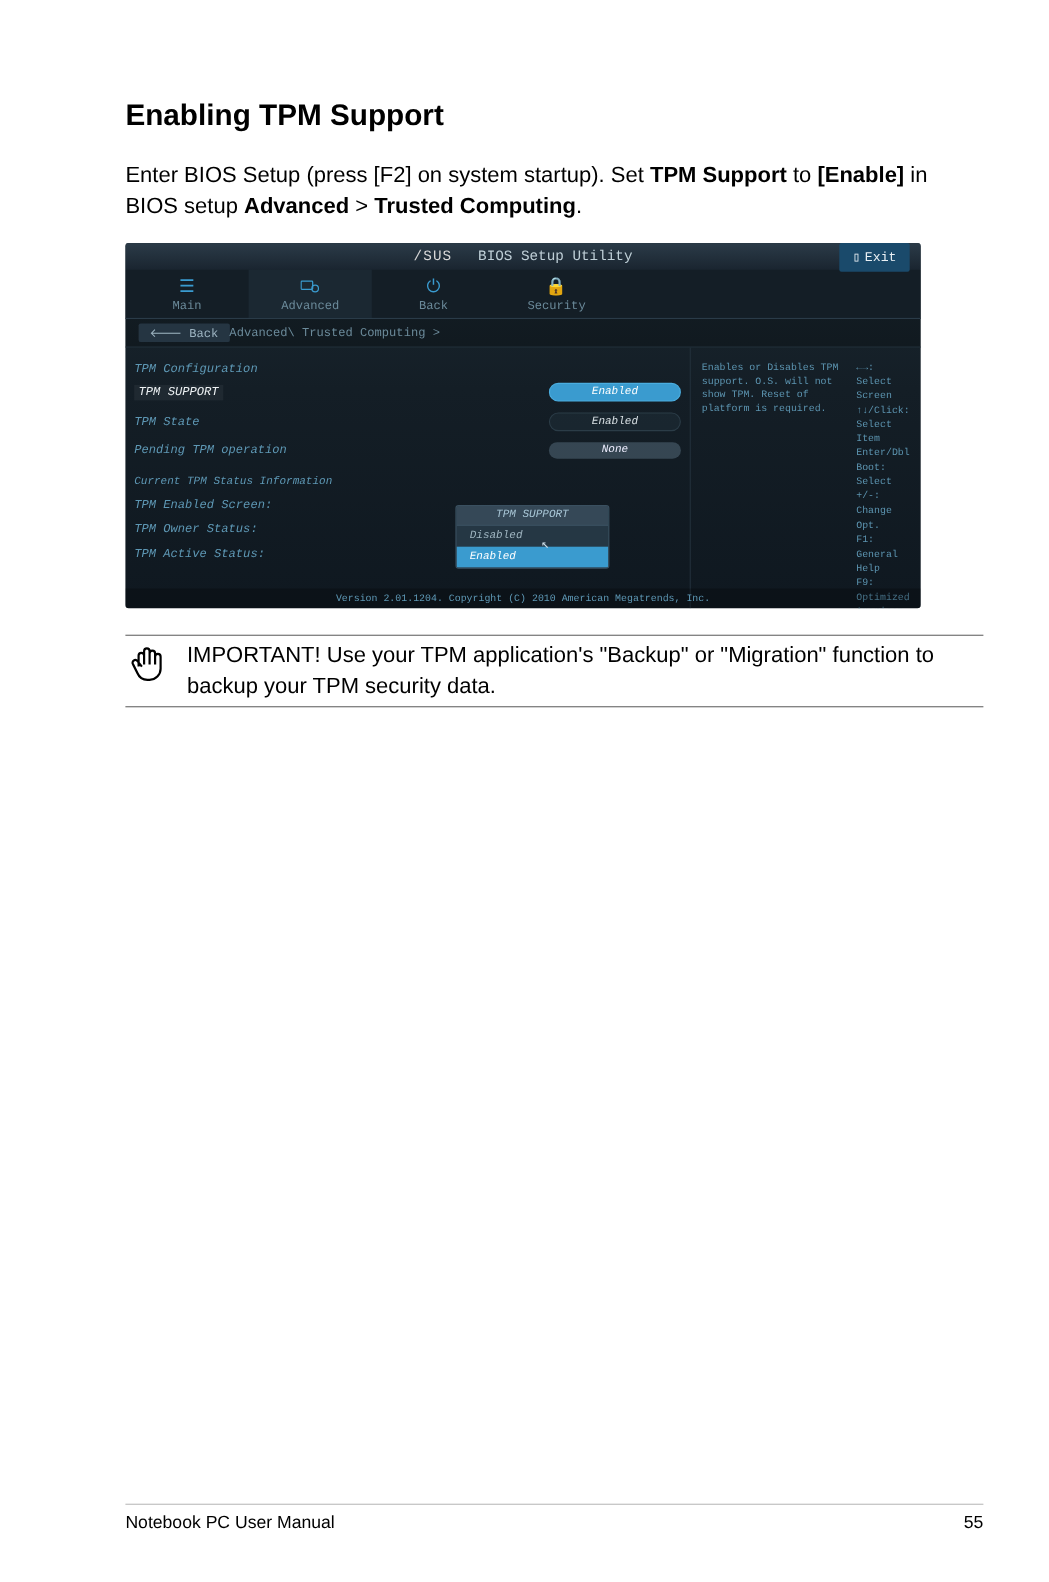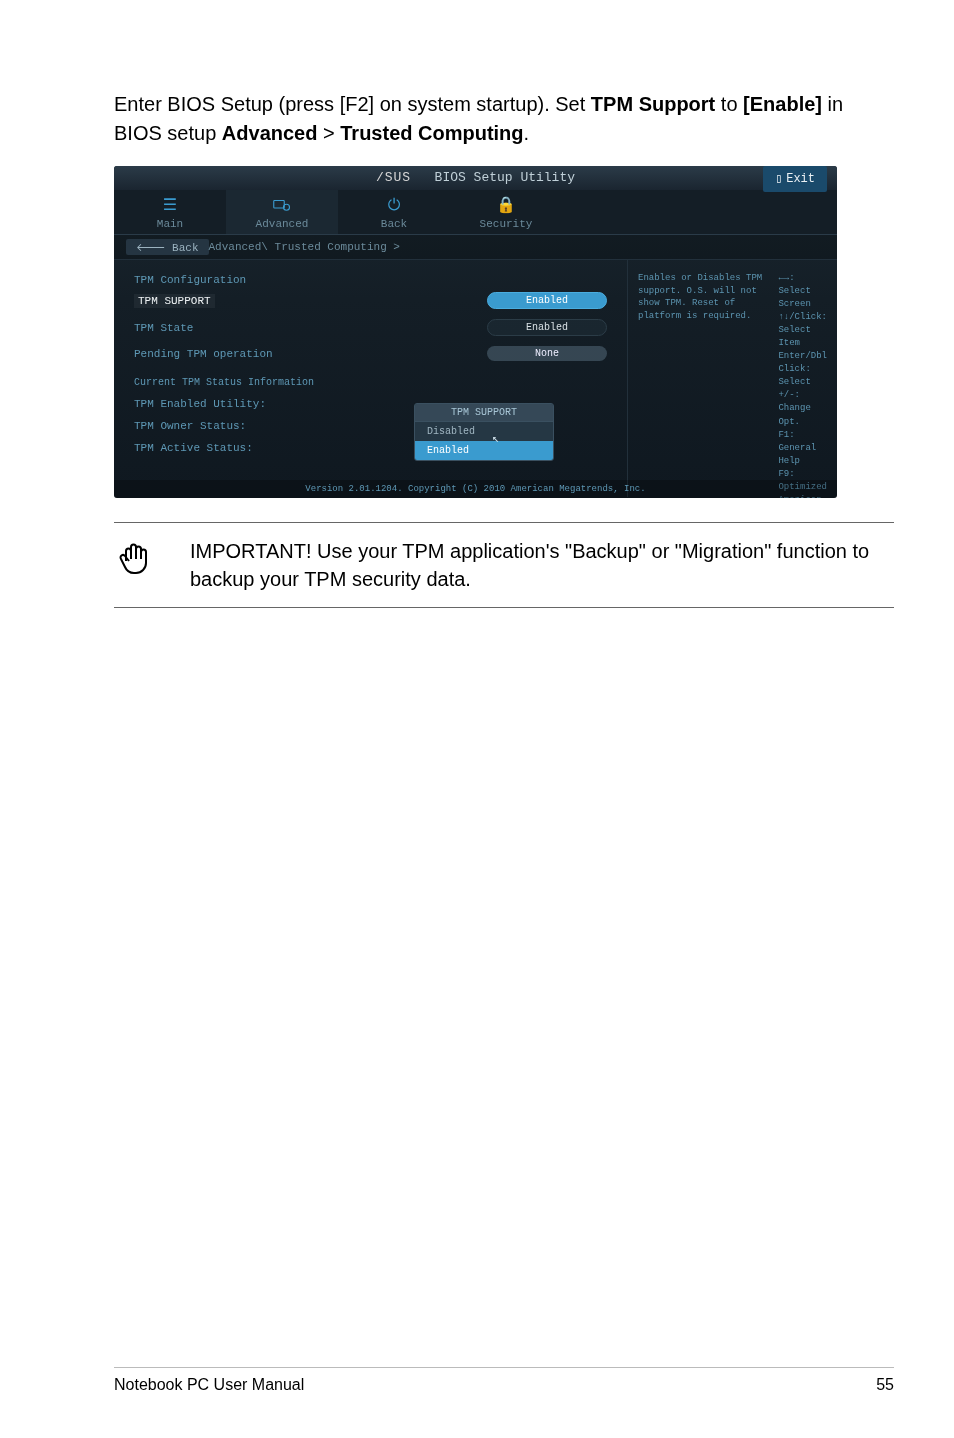--- a/index.html
+++ b/index.html
@@ -95,23 +95,24 @@
       padding: 1px 10px;
       border-radius: 2px;
       color: #9cb3c0;
     }
     .bios-body {
       display: flex;
       height: calc(100% - 95px);
     }
     .bios-left {
       flex: 1;
-      padding: 14px 20px;
+      padding: 14px 8px;
       font-size: 11px;
       position: relative;
+      font-style: italic;
     }
     .bios-row {
       display: flex;
       justify-content: space-between;
       margin-bottom: 10px;
       align-items: center;
     }
     .bios-row .label { color: #5e98b5; }
     .bios-row.selected .label { color: #eef2f4; background: rgba(255,255,255,.05); padding: 1px 4px; }
     .val-box {
@@ -190,24 +191,24 @@
       text-align: center;
       font-size: 9px;
       color: #5e98b5;
       padding: 4px;
       background: rgba(0,0,0,.25);
     }
 
     
     .note-row {
       display: flex;
-      gap: 32px;
+      gap: 12px;
       border-top: 1px solid #666;
       border-bottom: 1px solid #666;
-      padding: 14px 0;
+      padding: 4px 0;
       margin-top: 12px;
     }
     .note-icon {
       flex: 0 0 44px;
       height: 44px;
     }
     .note-text {
       font-size: 20px;
       line-height: 1.4;
     }
@@ -226,20 +227,21 @@
       justify-content: space-between;
       font-size: 16px;
       border-top: 1px solid #bbb;
       padding-top: 8px;
     }
   </style>
 </head>
 <body>
 
 <div class="page-content">
+  <h2 class="section-title">Enabling TPM Support</h2>
 
   <p class="intro-text">
     <span>Enter BIOS Setup (press [F2] on system startup). Set </span><span class="bold">TPM Support</span><span> to </span><span class="bold">[Enable]</span><span> in BIOS setup </span><span class="bold">Advanced</span><span> &gt; </span><span class="bold">Trusted Computing</span><span>.</span>
   </p>
 
   <div class="bios-screenshot">
     <div class="bios-header">
       <span class="brand">/SUS</span>
       &nbsp;
       <span>BIOS Setup Utility</span>
@@ -292,21 +294,21 @@
           <span class="label">TPM State</span>
           <span class="val-box">Enabled</span>
         </div>
         <div class="bios-row">
           <span class="label">Pending TPM operation</span>
           <span class="val-box none">None</span>
         </div>
 
         <div class="bios-section-label">Current TPM Status Information</div>
         <div class="bios-row">
-          <span class="label">TPM Enabled Utility:</span>
+          <span class="label">TPM Enabled Screen:</span>
         </div>
         <div class="bios-row">
           <span class="label">TPM Owner Status:</span>
         </div>
         <div class="bios-row">
           <span class="label">TPM Active Status:</span>
         </div>
 
         <div class="dropdown-popup">
           <div class="dd-header">TPM SUPPORT</div>
@@ -314,21 +316,21 @@
           <div class="dd-opt sel">Enabled</div>
         </div>
         <div class="dd-cursor">↖</div>
       </div>
 
       <div class="bios-right">
         <div class="bios-help-text">Enables or Disables TPM support. O.S. will not show TPM. Reset of platform is required.</div>
         <div class="bios-keyhelp">
           <div>←→: Select Screen</div>
           <div>↑↓/Click: Select Item</div>
-          <div>Enter/Dbl Click: Select</div>
+          <div>Enter/Dbl Boot: Select</div>
           <div>+/-: Change Opt.</div>
           <div>F1: General Help</div>
           <div>F9: Optimized American</div>
           <div>F10: Save &amp; Exit</div>
           <div>ESC: Exit</div>
         </div>
       </div>
     </div>
 
     <div class="bios-footer">Version 2.01.1204. Copyright (C) 2010 American Megatrends, Inc.</div>

